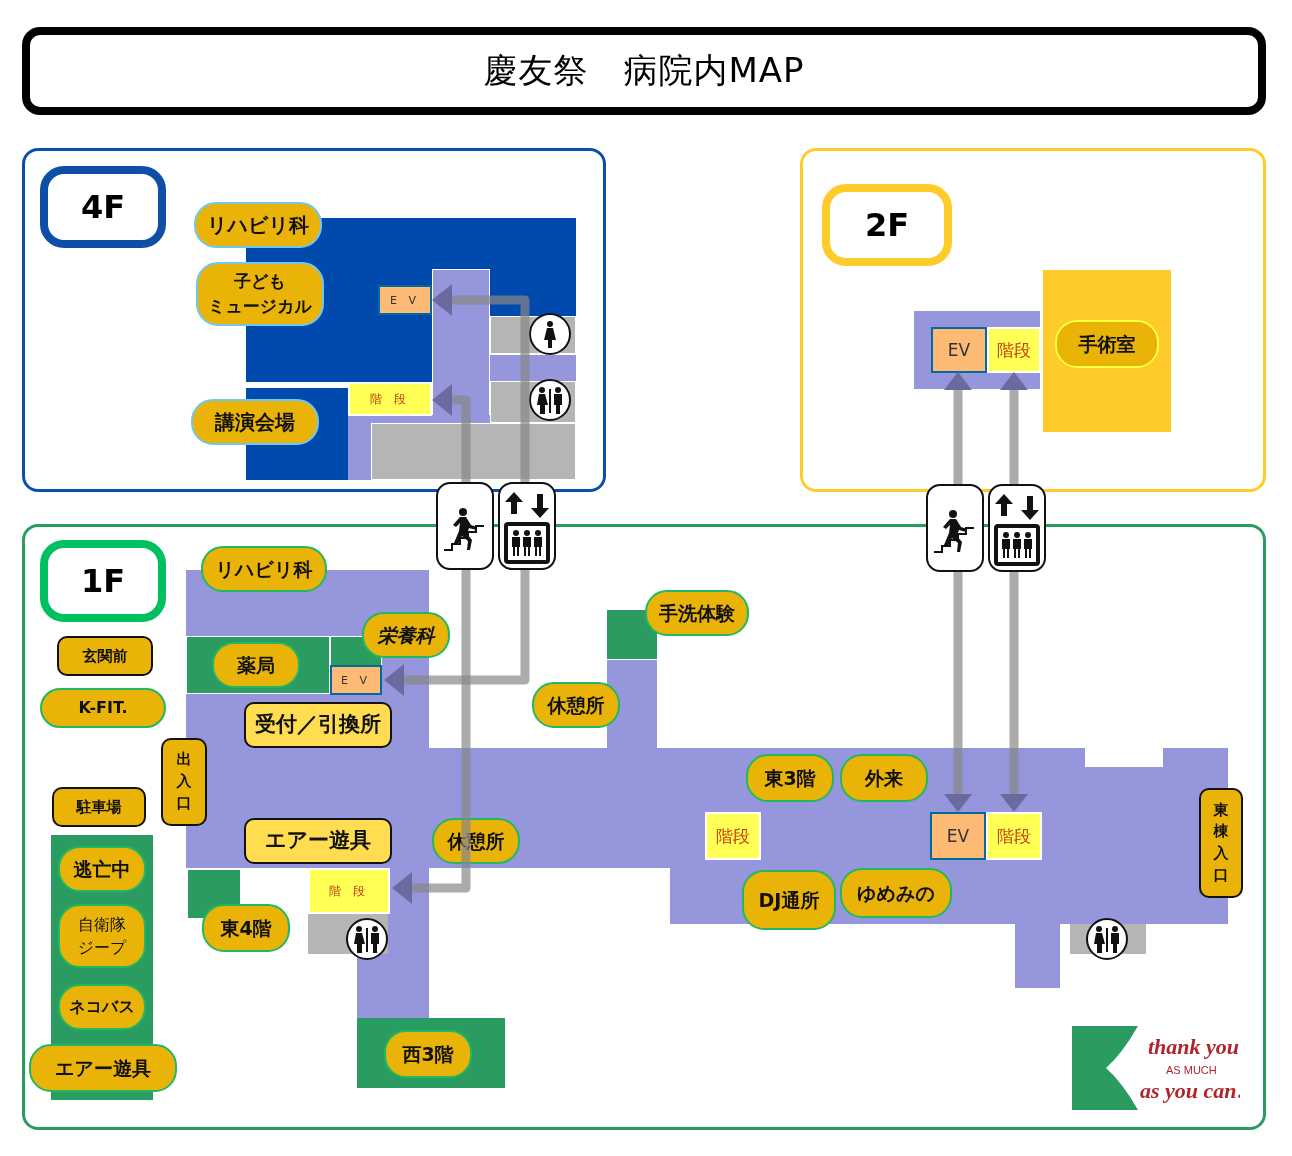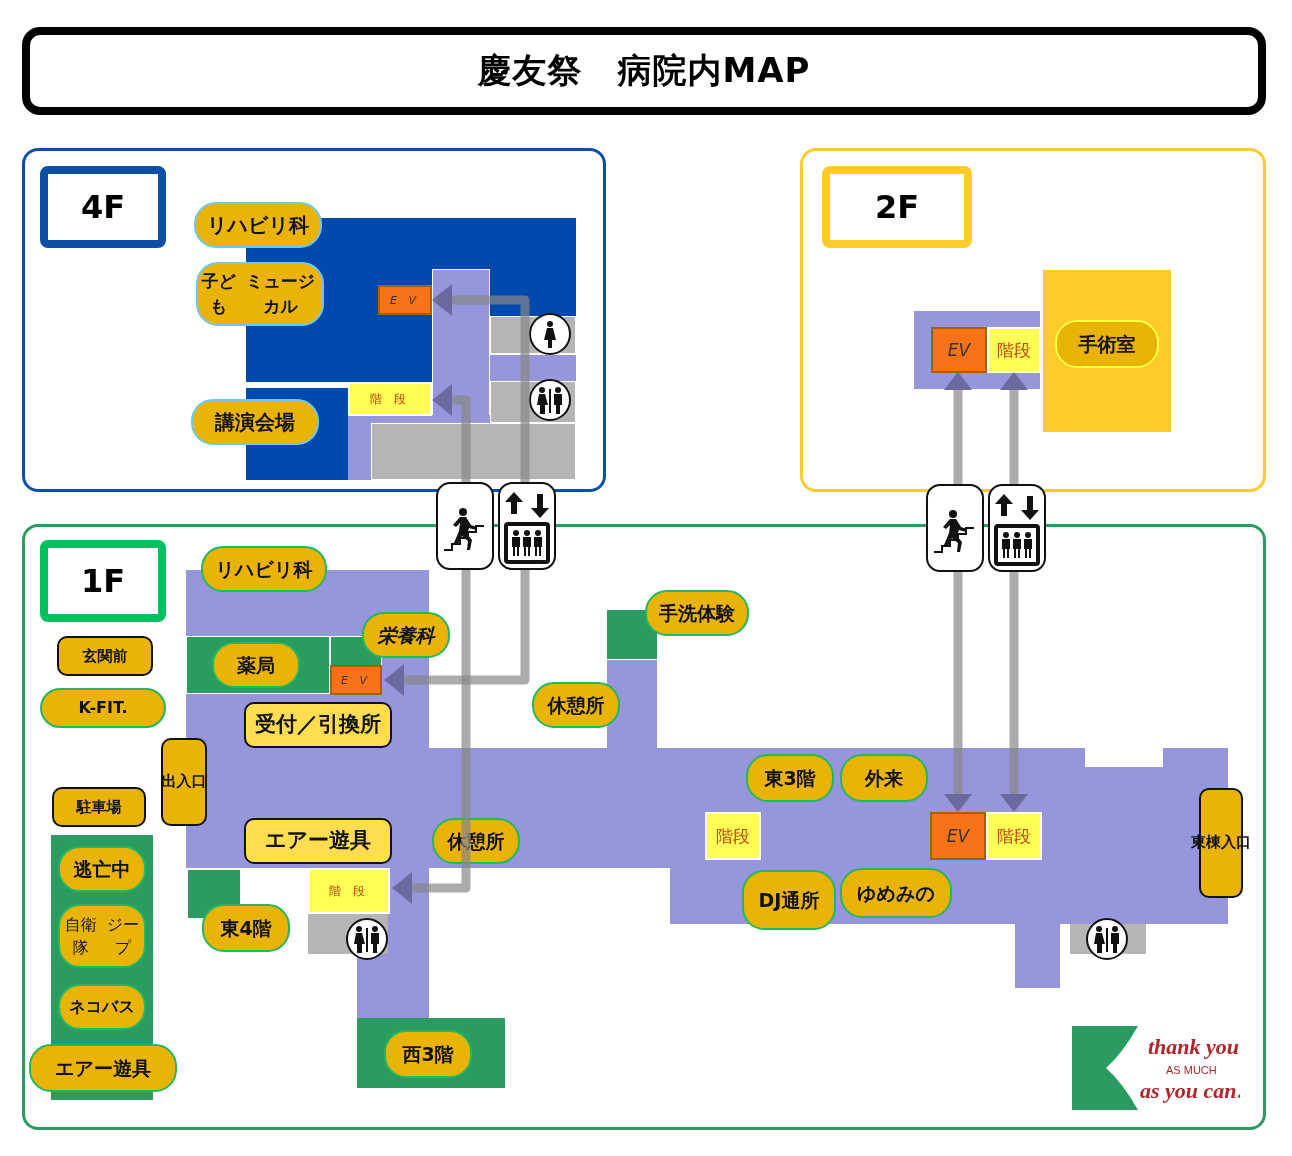--- a/index.html
+++ b/index.html
@@ -1,43 +1,43 @@
 <!DOCTYPE html>
 <html><head>
 <meta charset="utf-8">
 <style>
   html,body{margin:0;padding:0;background:#fff;}
   body{width:1292px;height:1156px;position:relative;overflow:hidden;font-family:"DejaVu Sans","Liberation Sans",sans-serif;}
   .abs{position:absolute;box-sizing:border-box;}
-  .title-box{left:22px;top:27px;width:1244px;height:88px;border:8px solid #000;border-radius:18px;display:flex;align-items:center;justify-content:center;font-size:34px;font-weight:bold;letter-spacing:1px;}
+  .title-box{left:22px;top:27px;width:1244px;height:88px;border:8px solid #000;border-radius:18px;display:flex;align-items:center;justify-content:center;font-size:34px;font-weight:normal;letter-spacing:1px;}
   .panel{border-radius:16px;}
   .panel-4f{left:22px;top:148px;width:584px;height:344px;border:3px solid #0d4fa6;}
   .panel-2f{left:800px;top:148px;width:466px;height:344px;border:3px solid #ffcb2a;}
   .panel-1f{left:22px;top:524px;width:1244px;height:606px;border:3px solid #2a9c62;}
-  .floor-label{border-radius:8px;display:flex;align-items:center;justify-content:center;font-size:32px;font-weight:bold;background:#fff;}
+  .floor-label{border-radius:24px;display:flex;align-items:center;justify-content:center;font-size:32px;font-weight:bold;background:#fff;}
   .fl-4f{left:40px;top:166px;width:126px;height:82px;border:8px solid #0d4fa6;}
-  .fl-2f{left:822px;top:166px;width:150px;height:82px;border:8px solid #ffcb2a;}
+  .fl-2f{left:822px;top:184px;width:130px;height:82px;border:8px solid #ffcb2a;}
   .fl-1f{left:40px;top:540px;width:126px;height:82px;border:8px solid #00c060;}
   .blk{position:absolute;box-sizing:border-box;}
   .navy{background:#004aad;}
   .lav{background:#9696dc;}
   .gray{background:#b5b5b5;}
   .green{background:#2a9c62;}
   .gold{background:#ffcb2a;}
-  .ev{background:#f97316;border:2px solid #a16207;display:flex;align-items:center;justify-content:center;color:#333;font-style:italic;}
+  .ev{background:#fdba74;border:2px solid #0369a1;display:flex;align-items:center;justify-content:center;color:#333;}
   .stair{background:#ffff55;border:2px solid #fff;display:flex;align-items:center;justify-content:center;color:#c2410c;}
   .small-txt{font-size:11px;letter-spacing:4px;}
   .mid-txt{font-size:17px;}
   .pill{position:absolute;box-sizing:border-box;background:#eab308;border-radius:22px;display:flex;align-items:center;justify-content:center;font-weight:bold;font-size:19px;color:#111;text-align:center;line-height:1.2;}
   .pill.blue{border:2px solid #6fc8f0;}
   .pill.green{border:2px solid #20b860;}
   .pill.yellow{border:2px solid #ffff40;}
   .pill.black{border:2px solid #111;border-radius:10px;font-size:15px;}
   .pill.tag{background:#ffdc50;border:2px solid #111;border-radius:10px;font-size:21px;}
-  .vert{flex-direction:row;font-size:16px;line-height:1.45;}
+  .vert{flex-direction:column;font-size:16px;line-height:1.45;}
   .icon-card{position:absolute;box-sizing:border-box;width:58px;height:88px;border:2px solid #111;border-radius:14px;background:#fff;}
   .wc{position:absolute;box-sizing:border-box;width:42px;height:42px;border-radius:50%;border:2px solid #111;background:#fff;}
   svg.overlay{position:absolute;left:0;top:0;pointer-events:none;}
   .logo{left:1070px;top:1024px;width:170px;height:88px;}
 </style>
 </head>
 <body>
 
 <div class="abs title-box">慶友祭　病院内MAP</div>
 

